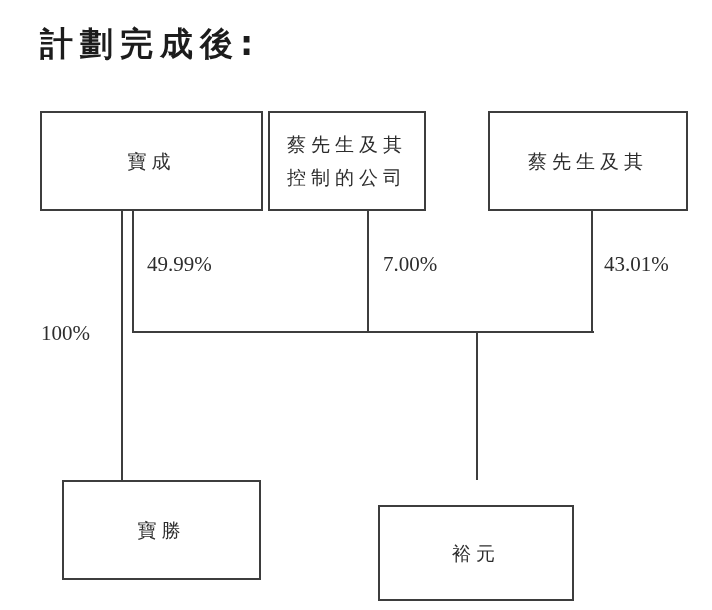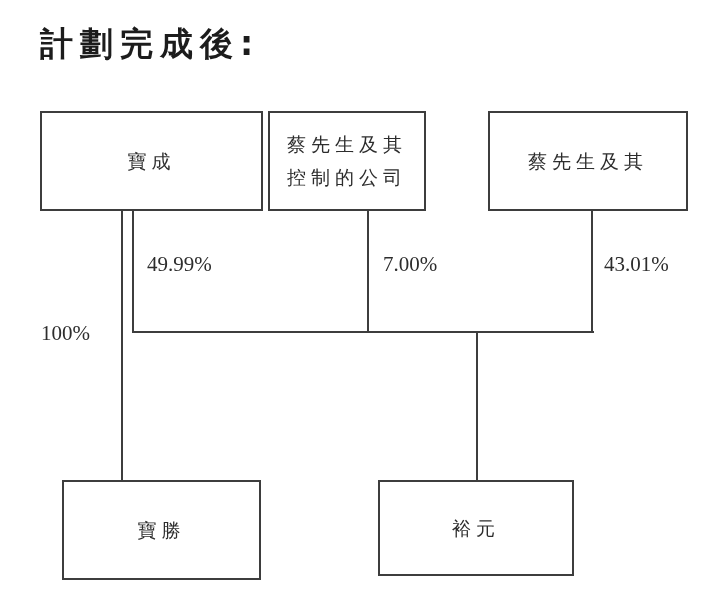--- a/index.html
+++ b/index.html
@@ -19,21 +19,21 @@
     border:2px solid var(--line); background:#ffffff;
     display:flex; align-items:center; justify-content:center;
     text-align:center; color:var(--text);
     font-size:19px; letter-spacing:5px; line-height:33px;
     white-space:pre-line;
   }
   .box-pou-chen   { left:40px;  top:111px; width:223px; height:100px; }
   .box-tsai       { left:268px; top:111px; width:158px; height:100px; }
   .box-yyi        { left:488px; top:111px; width:200px; height:100px; }
   .box-pou-sheng  { left:43px;  top:480px; width:199px; height:100px;margin-left:19px; }
-  .box-yue-yuen   { left:378px; top:480px; width:196px; height:96px; }
+  .box-yue-yuen   { left:378px; top:505px; width:196px; height:96px; }
   .vline, .hline { position:absolute; background:var(--line); }
   .edge-100       { left:121px; top:211px; width:2px; height:269px; }
   .edge-4999      { left:132px; top:211px; width:2px; height:122px; }
   .edge-700       { left:367px; top:211px; width:2px; height:122px; }
   .edge-4301      { left:591px; top:211px; width:2px; height:122px; }
   .edge-bus       { left:132px; top:331px; width:462px; height:2px; }
   .edge-to-yy     { left:476px; top:333px; width:2px; height:147px; }
   .pct {
     position:absolute; color:var(--text); font-size:21px; white-space:nowrap;
   }

